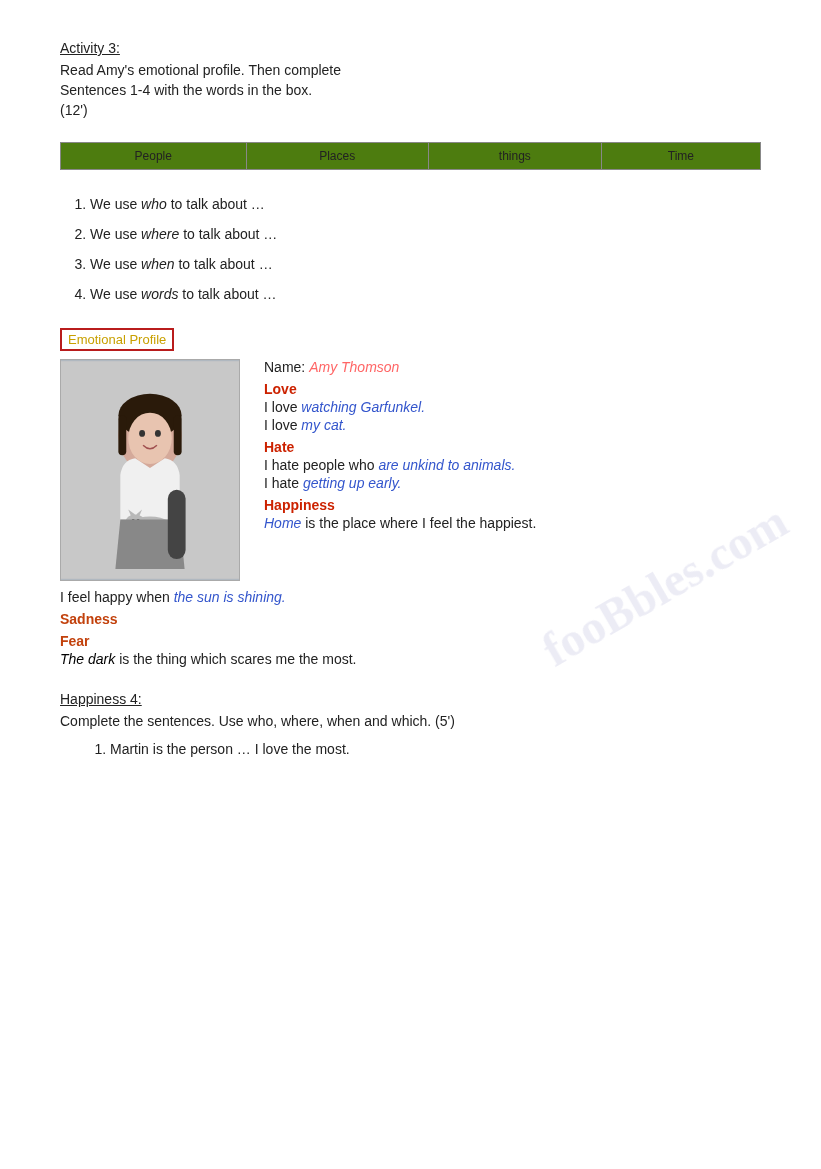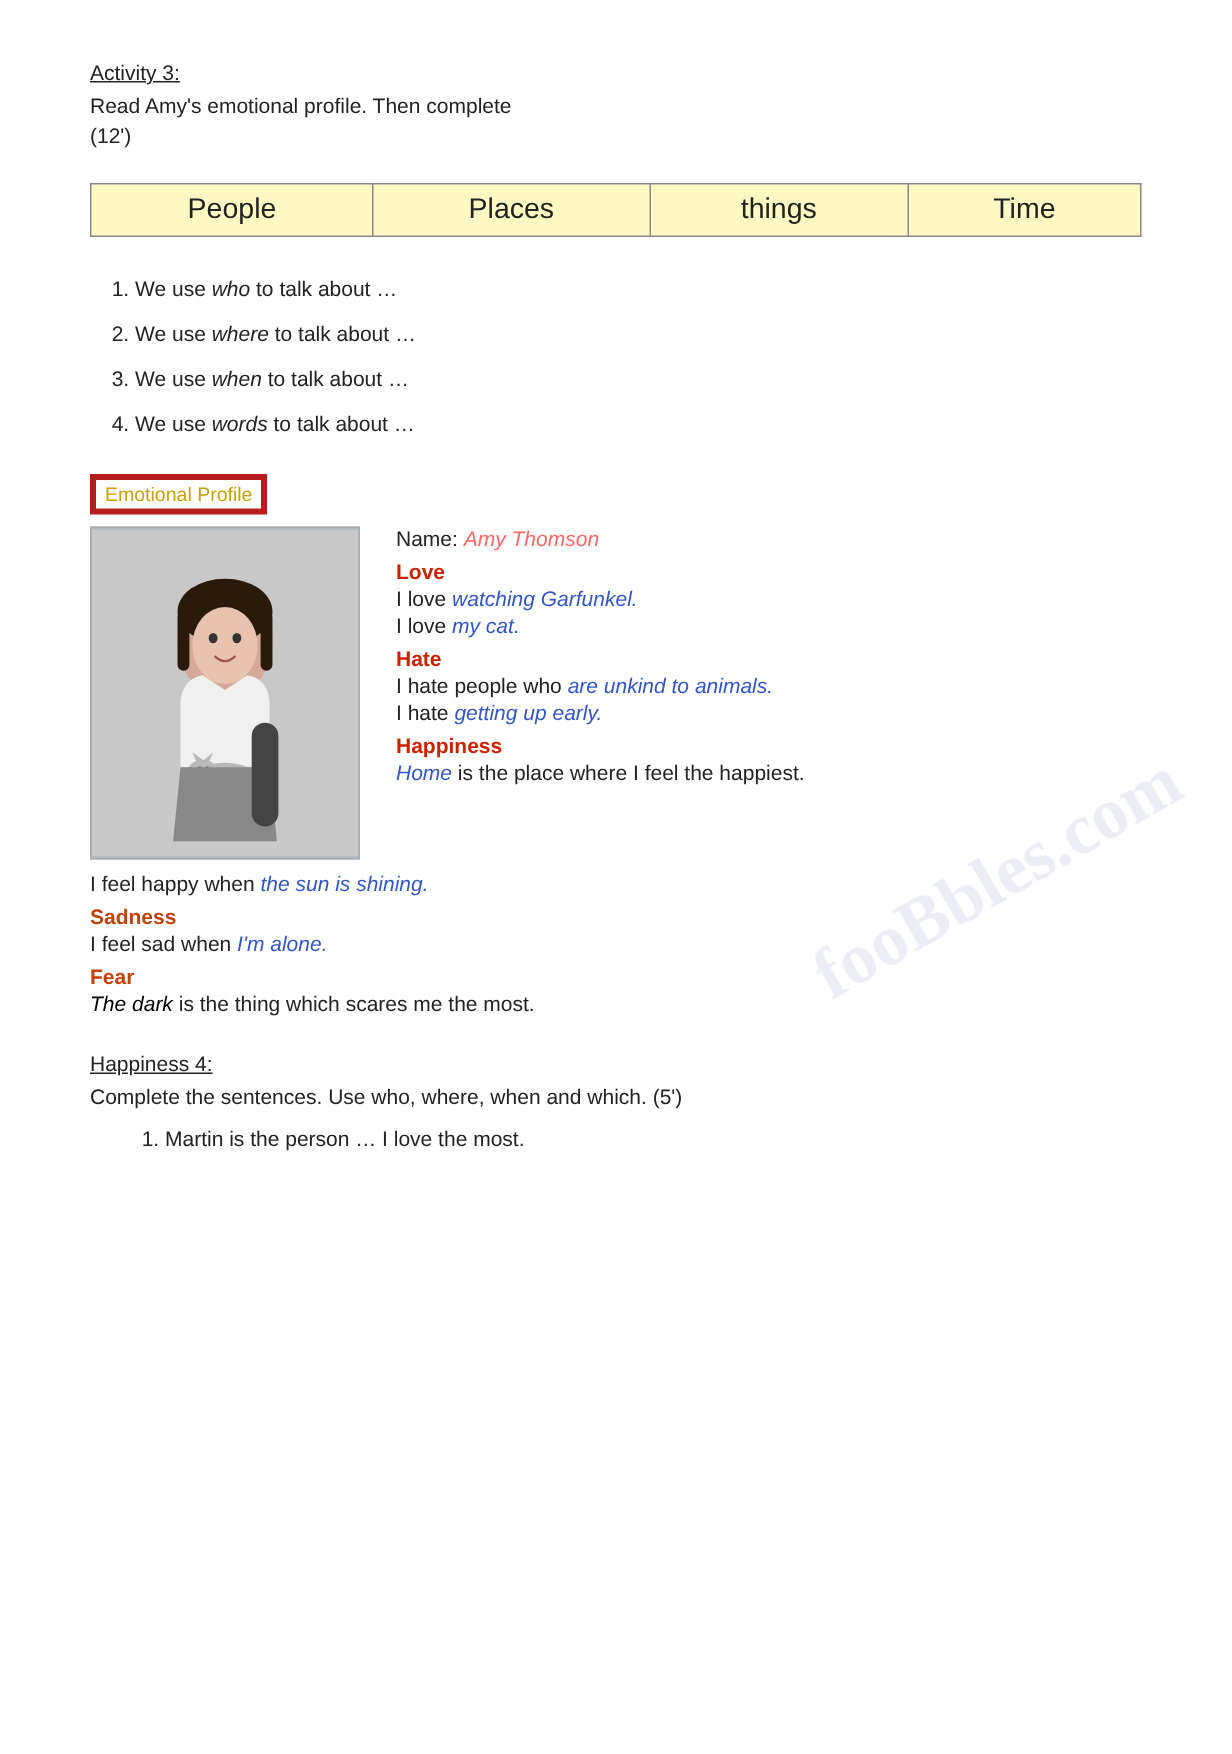--- a/index.html
+++ b/index.html
@@ -24,39 +24,39 @@
 
     .word-table {
       width: 100%;
       border-collapse: collapse;
       margin-bottom: 20px;
       border: 1px solid #666;
     }
     .word-table td {
       border: 1px solid #888;
       padding: 6px 20px;
-      background: #fef9c3;
+      background: #4d7c0f;
       text-align: center;
-      font-size: 19px;
+      font-size: 12px;
     }
 
     .sentences-list {
       list-style: decimal;
       padding-left: 30px;
       margin-bottom: 20px;
       line-height: 2;
     }
     .sentences-list li { margin-bottom: 2px; }
     em { font-style: italic; text-align: right; }
 
     .emotional-profile-section {
       margin-bottom: 16px;
     }
     .ep-label {
-      border: 4px solid #b91c1c;
+      border: 2px solid #b91c1c;
       color: #c8a000;
       display: inline-block;
       padding: 2px 6px;
       font-size: 13px;
       margin-bottom: 8px;
     }
     .ep-container {
       display: flex;
       gap: 24px;
       align-items: flex-start;
@@ -115,20 +115,21 @@
       z-index: 999;
       font-family: serif;
     }
   </style>
 </head>
 <body>
 
 <div class="section">
   <div class="activity-title">Activity 3:</div>
   <div class="activity-desc">Read Amy's emotional profile. Then complete</div>
+  <div class="activity-desc">Sentences 1-4 with the words in the box.</div>
   <div class="activity-note">(12')</div>
 </div>
 
 <table class="word-table">
   <tbody>
       <tr>
     <td>People</td>
     <td>Places</td>
     <td>things</td>
     <td>Time</td>
@@ -196,23 +197,20 @@
       <div class="ep-category">Happiness</div>
       <div class="ep-line"><span class="ep-place-blue">Home</span> is the place where I feel the happiest.</div>
     </div>
   </div>
 
   
   <div class="below-photo">
     I feel happy when <span class="blue-italic">the sun is shining.</span>
   </div>
   <div class="red-label">Sadness</div>
-  <div class="below-photo">
-    I feel sad when <span class="blue-italic">I'm alone.</span>
-  </div>
   <div class="red-label">Fear</div>
   <div class="below-photo">
     <span class="red-italic">The dark</span> is the thing which scares me the most.
   </div>
 </div>
 
 <div class="activity4-section">
   <div class="activity-title">Happiness 4:</div>
   <div class="activity4-desc">Complete the sentences. Use who, where, when and which. (5')</div>
   <ol class="activity4-list">

